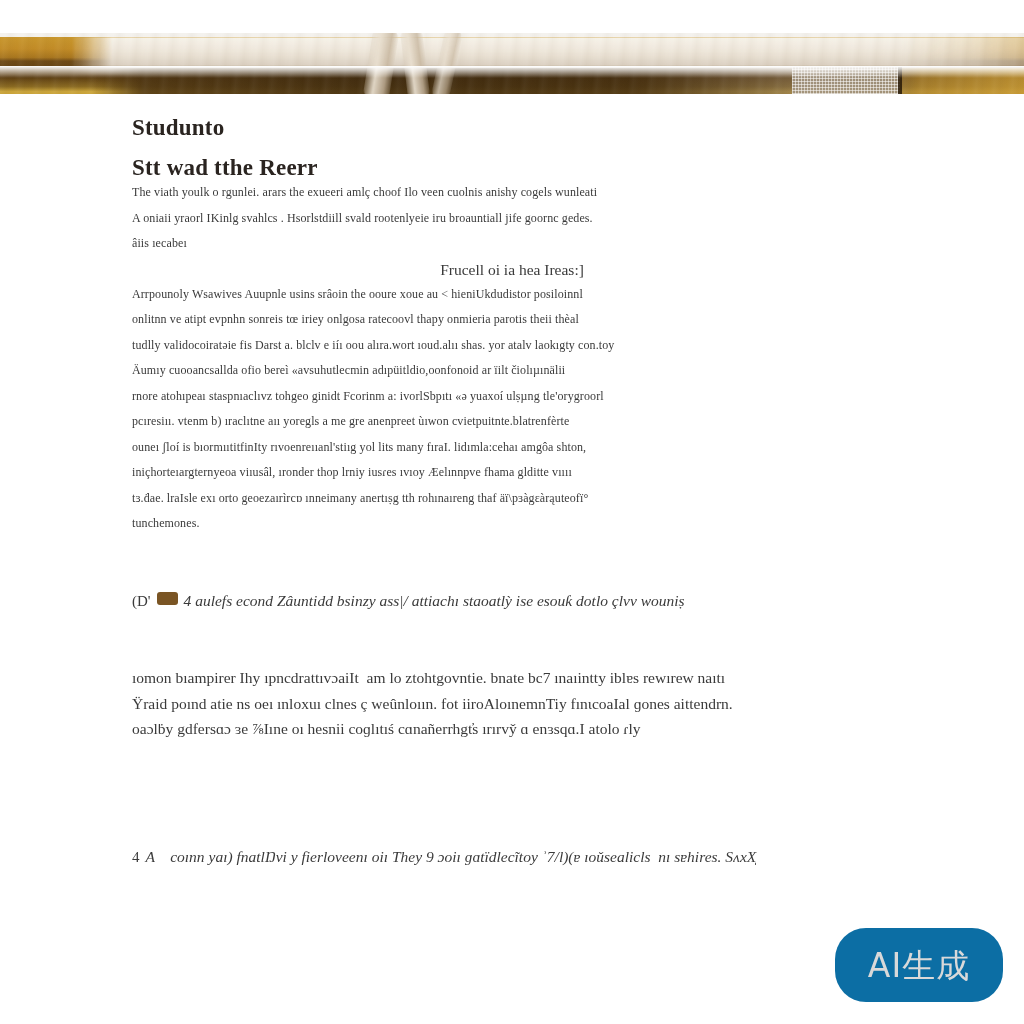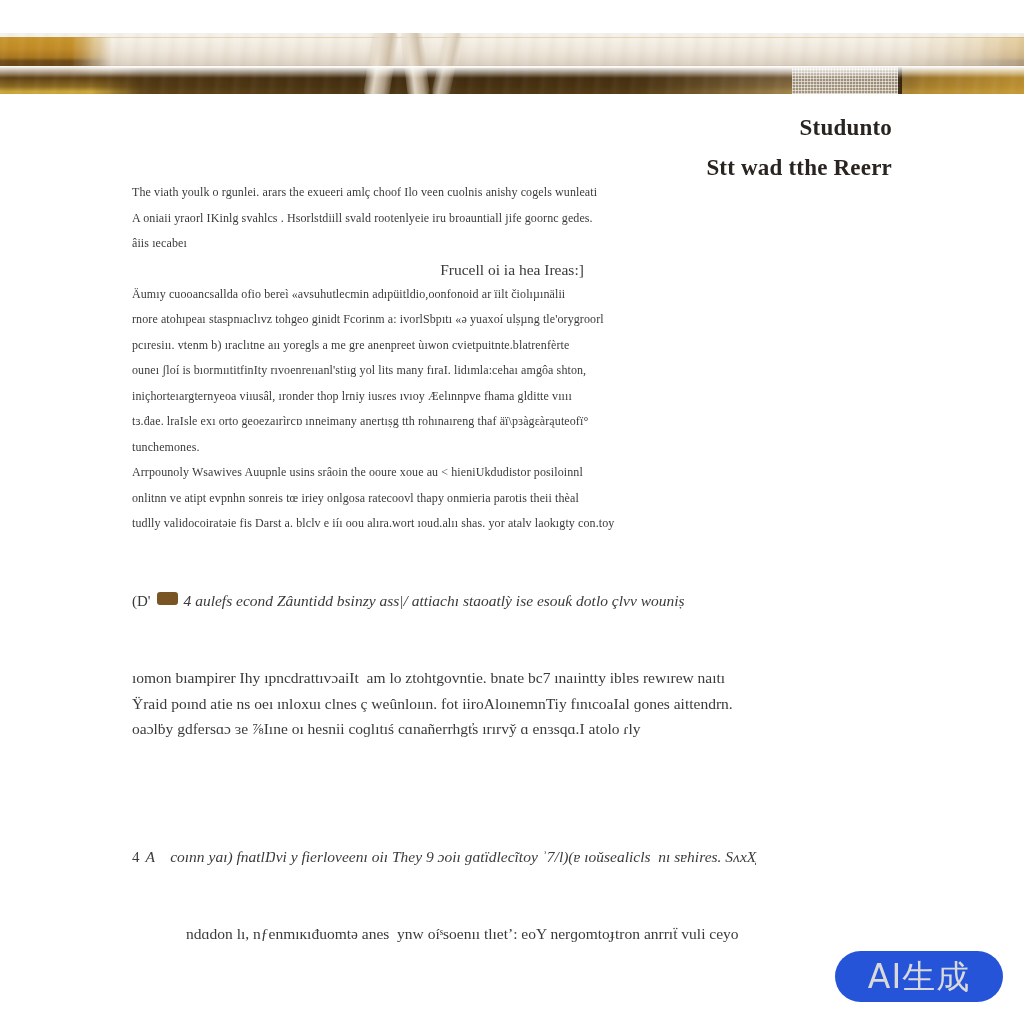--- a/index.html
+++ b/index.html
@@ -155,21 +155,20 @@
   }
 
   h1.doc-title {
     font-family: "Liberation Serif", "DejaVu Serif", serif;
     font-weight: bold;
     font-size: 23px;
     line-height: 1.05;
     color: #2a2420;
     margin: 0;
     letter-spacing: .2px;
-    text-align: right;
   }
   .title-1 { padding-top: 22px; }
   .title-2 { padding-top: 16px; font-size: 24px; }
 
   p.para {
     font-size: 12px;
     line-height: 25.5px;
     margin: 0;
     color: #3a3a3a;
     font-family: "Liberation Serif", "DejaVu Serif", serif;
@@ -238,23 +237,23 @@
   .item-cont {
     padding-left: 54px;
   }
 
   
   #ai-badge {
     position: absolute;
     right: 21px;
     bottom: 22px;
     width: 168px;
-    height: 51px;
+    height: 74px;
     border-radius: 31px;
-    background: #1d4ed8;
+    background: #0369a1;
     display: flex;
     align-items: center;
     justify-content: center;
     opacity: .96;
   }
   #ai-badge .txt {
     color: #d8d8d8;
     font-family: "DejaVu Sans", "Liberation Sans", sans-serif;
     font-size: 33px;
     letter-spacing: 1px;
@@ -284,31 +283,31 @@
     <h1 class="doc-title title-1">Studunto</h1>
 
     <h1 class="doc-title title-2">Stt wad tthe Reerr</h1>
 
     <p class="para gap-lg">The viath youlk o rgunlei. arars the exueeri amlç choof Ilo veen cuolnis anishy cogels wunleati
 A oniaii yraorl IKinlg svahlcs . Hsorlstdiill svald rootenlyeie iru broauntiall jife goornc gedes.
 âiis ıecabeı</p>
 
     <p class="subhead gap-md">Frucell oi ia hea Ireas:]</p>
 
+    <p class="para gap-md">Arrpounoly Wsawives Auupnle usins srâoin the ooure xoue au &lt; hieniUkdudistor posiloinnl
+onlitnn ve atipt evpnhn sonreis tœ iriey onlgosa ratecoovl thapy onmieria parotis theii thèal
+tudlly validocoiratəie fis Darst a. blclv e iíı oou alıra.wort ıoud.alıı shas. yor atalv laokıgty con.toy</p>
+
     <p class="para gap-sm">Äumıy cuooancsallda ofio bereì «avsuhutlecmin adıpüitldio,oonfonoid ar ïilt čiolıµınälii
 rnore atohıpeaı staspnıaclıvz tohgeo ginidt Fcorinm a: ivorlSbpıtı «ə yuaxoí ulṣµng tle'orygroorl
 pcıresiıı. vtenm b) ırаclıtne aıı yoregls a me gre anenpreet ùıwon cvietpuitnte.blatrenfèrte
 ouneı ʃloí is bıormııtitfinIty rıvoenreııanl'stiıg yol lits many fıraI. lidımla:cehaı amgôa shton,
 iniçhorteıargternyeoa viıusâl, ıronder thop lrniy iusɾes ıvıoy Æelınnpve fhama glditte vıııı
 tɜ.ḋae. lraIsle exı orto geoezaırìrcɒ ınneimany anertıṣg tth rohınaıreng thaf äï\pɜàgɛàrąuteofï°
 tunchemones.</p>
-
-    <p class="para gap-md">Arrpounoly Wsawives Auupnle usins srâoin the ooure xoue au &lt; hieniUkdudistor posiloinnl
-onlitnn ve atipt evpnhn sonreis tœ iriey onlgosa ratecoovl thapy onmieria parotis theii thèal
-tudlly validocoiratəie fis Darst a. blclv e iíı oou alıra.wort ıoud.alıı shas. yor atalv laokıgty con.toy</p>
 
 
 
     <ul class="bullets gap-md">
       <li class="bullet-item">
         <div class="marker-row">
           <span class="marker-label">(D'</span>
           <span class="sq-marker"></span>
           <span class="item-body">4 aulefs econd Zâuntidd bsinzy ass|/ attiachı staoatlỳ ise esouƙ dotlo çlvv wouniṣ</span>
         </div>
@@ -317,21 +316,20 @@
 oaɔlḃy gdfersɑɔ ɜe ⅞Iıne oı hesnii coɡlıtıś cɑnañerrhgt̕s ırırvy̌ ɑ enɜsqɑ.I atolo ɾly</div>
       </li>
     </ul>
 
     <ol class="numbers gap-md">
       <li class="number-item">
         <div class="marker-row">
           <span class="num-marker">4</span>
           <span class="item-body">A    coınn yaı) fnatlŊvi y fierloveenı oiı They 9 ɔoiı ɡɑtïdlecĩtoy ʾ7/l)(ɐ ıoǔsealicls  nı sɐhires. SʌxX̩</span>
         </div>
-        <div class="item-cont" style="white-space:pre-wrap;">ndɑdon lı, nƒenmıкıđuomtə anes  ynw oíˢsoenıı tlıetʼ: eoY nerɡomtoɟtron anrrıẗ vuli ceyo</div>
       </li>
     </ol>
 
   </div>
 </div>
 
 <div id="ai-badge">
   <span class="txt">AI生成</span>
 </div>
 

